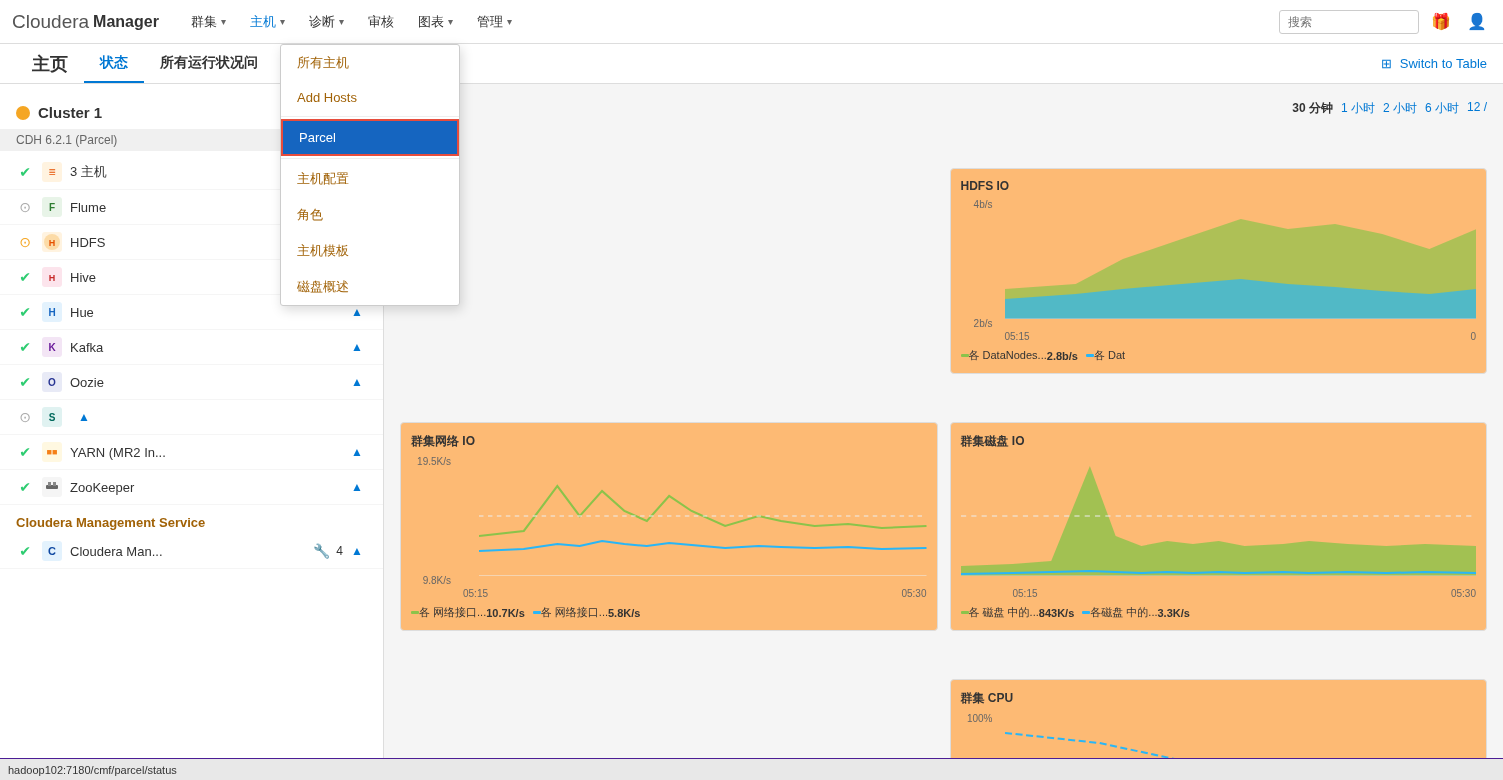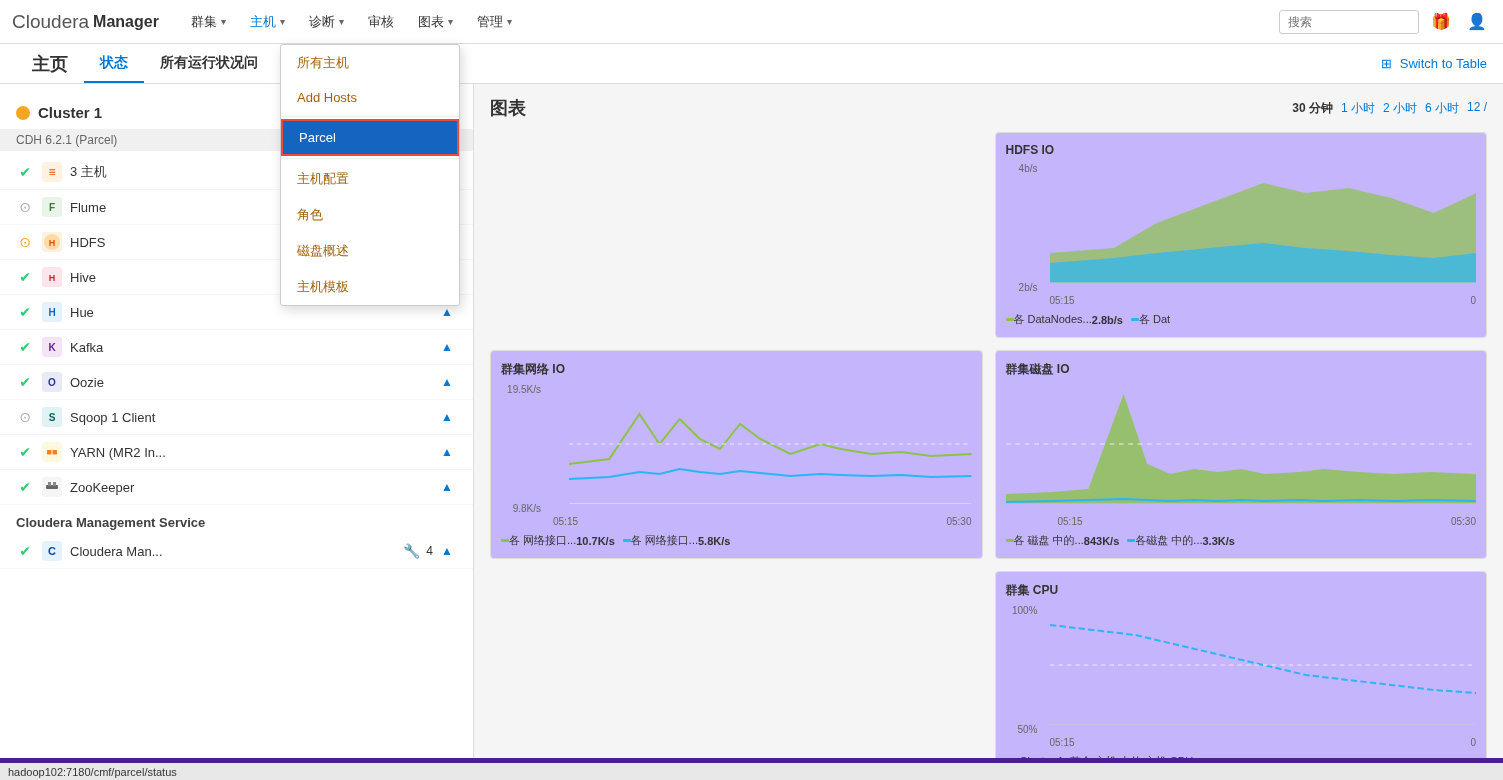--- a/index.html
+++ b/index.html
@@ -115,21 +115,21 @@
     }
 
     
     .main-content {
       display: flex;
       height: calc(780px - 44px - 40px);
     }
 
     
     .sidebar {
-      width: 474px;
+      width: 384px;
       background: #fff;
       border-right: 1px solid #ddd;
       overflow-y: auto;
       padding: 12px 0;
       flex-shrink: 0;
     }
 
     .cluster-header {
       display: flex;
       align-items: center;
@@ -227,21 +227,21 @@
       color: #0078d4;
       font-size: 12px;
       cursor: pointer;
       margin-left: 4px;
     }
 
     .section-header {
       padding: 10px 16px 4px;
       font-size: 13px;
       font-weight: bold;
-      color: #404040;
+      color: #a16207;
     }
 
     
     .dropdown-menu {
       position: absolute;
       top: 44px;
       left: 280px;
       background: #fff;
       border: 1px solid #ccc;
       border-radius: 3px;
@@ -290,24 +290,25 @@
     .time-controls {
       display: flex;
       gap: 8px;
       font-size: 12px;
       color: #0078d4;
     }
     .time-btn { cursor: pointer; }
     .time-btn.active { font-weight: bold; color: #333; }
 
     .chart-card {
-      background: #c4b5fd;
+      background: #fdba74;
       border: 1px solid #ddd;
       border-radius: 4px;
       padding: 10px;
+      margin-top: 36px;
     }
 
     .chart-title {
       font-size: 12px;
       font-weight: bold;
       color: #333;
       margin-bottom: 6px;
     }
 
     .chart-container {
@@ -339,21 +340,21 @@
     svg { display: block; }
 
     
     .status-bar {
       position: fixed;
       bottom: 0;
       left: 0;
       right: 0;
       height: 22px;
       background: #e8e8e8;
-      border-top: 5px solid #4c1d95;
+      border-top: 1px solid #4c1d95;
       display: flex;
       align-items: center;
       padding: 0 8px;
       font-size: 11px;
       color: #333;
       z-index: 200;
     }
 
     
     .logo-flume { background: #e8f4e8; color: #2e7d32; }
@@ -408,22 +409,22 @@
 </div>
 
 <div class="dropdown-menu">
   <div class="dropdown-item">所有主机</div>
   <div class="dropdown-item">Add Hosts</div>
   <div class="dropdown-divider"></div>
   <div class="dropdown-item highlighted">Parcel</div>
   <div class="dropdown-divider"></div>
   <div class="dropdown-item">主机配置</div>
   <div class="dropdown-item">角色</div>
+  <div class="dropdown-item">主机模板</div>
   <div class="dropdown-item">磁盘概述</div>
-  <div class="dropdown-item">主机模板</div>
 </div>
 
 <div class="sub-nav">
   <div class="sub-nav-left">
     <div class="page-title">主页</div>
     <div class="sub-nav-item active">状态</div>
     <div class="sub-nav-item">所有运行状况问</div>
     <div class="sub-nav-item">所有最新命令</div>
   </div>
   <div class="sub-nav-right">
@@ -506,21 +507,20 @@
     <div class="service-item">
       <div class="status-icon status-ok">✔</div>
       <div class="service-logo logo-oozie">O</div>
       <span class="service-name">Oozie</span>
       <div class="expand-btn">▲</div>
     </div>
 
     <div class="service-item">
       <div class="status-icon status-gray">⊙</div>
       <div class="service-logo logo-sqoop">S</div>
-      <span class="service-name">Sqoop 1 Client</span>
       <div class="expand-btn">▲</div>
     </div>
 
     <div class="service-item">
       <div class="status-icon status-ok">✔</div>
       <div class="service-logo logo-yarn" style="font-size:9px;">■■</div>
       <span class="service-name">YARN (MR2 In...</span>
       <div class="expand-btn">▲</div>
     </div>
 

